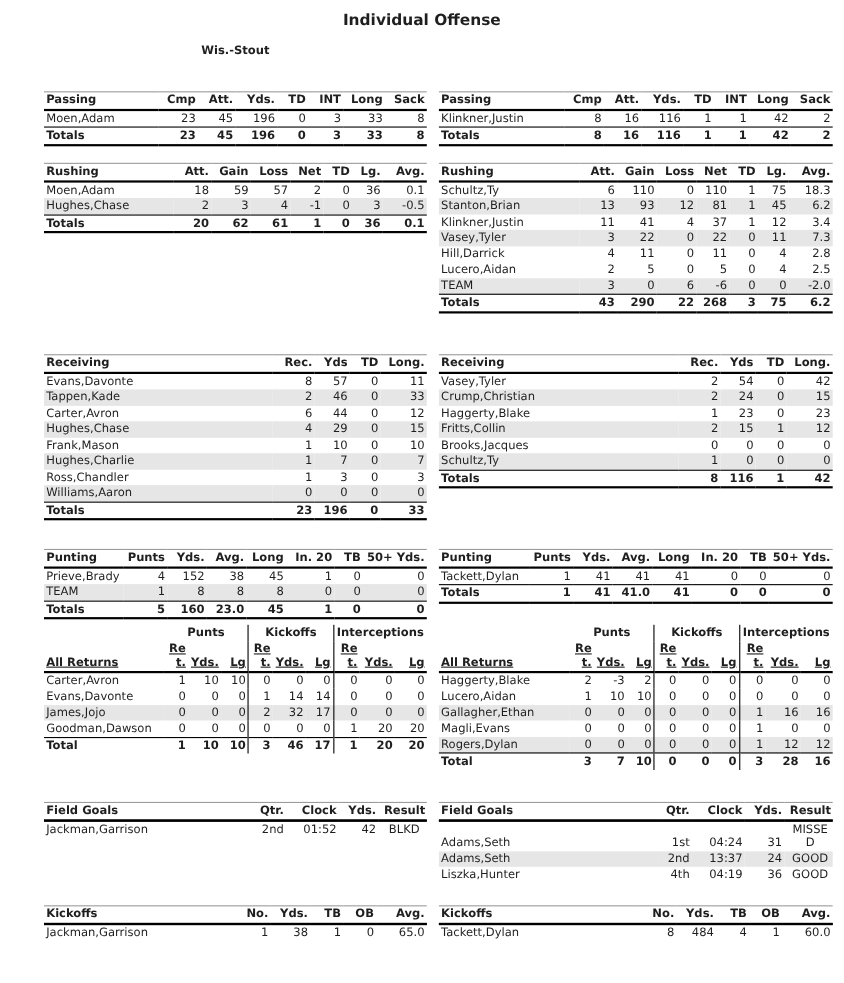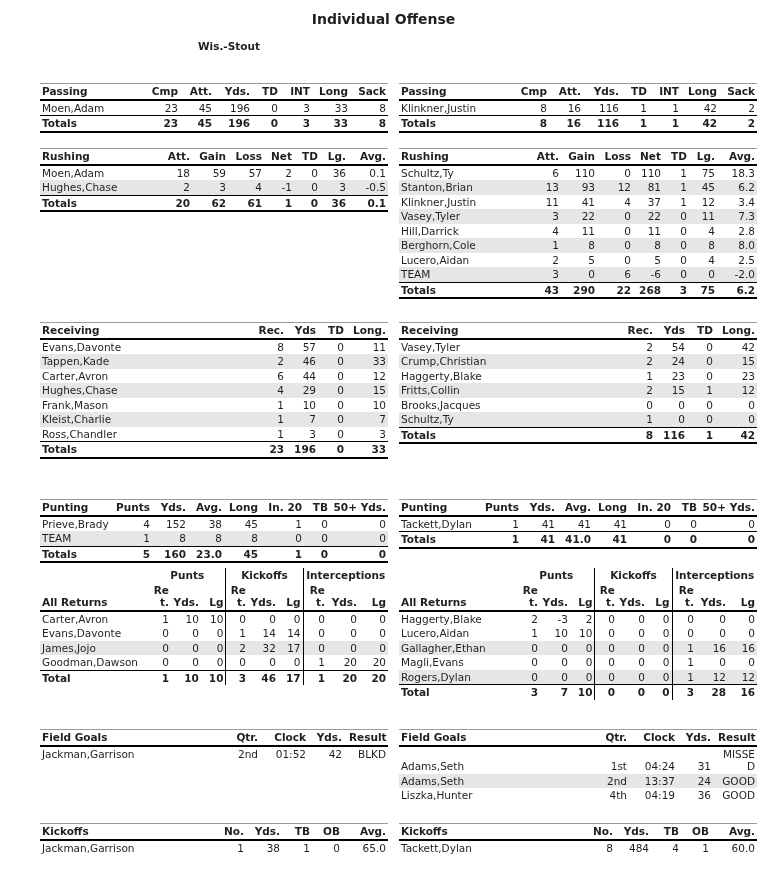--- a/index.html
+++ b/index.html
@@ -1,40 +1,40 @@
 <!DOCTYPE html>
 <html style="--text: #1f1f1f; --bg: #ffffff; --shade: #e6e6e6; --dline: #000000; --lline: #9b9b9b;"><head>
 <meta charset="utf-8">
 <style>
   html,body{margin:0;padding:0;background:#fff;}
   .page{position:relative;width:767px;height:894px;background:var(--bg,#fff);
         font-family:"DejaVu Sans","Liberation Sans",sans-serif;font-size:10.5px;color:var(--text,#1f1f1f);overflow:hidden;}
   .title{position:absolute;top:11px;left:0;width:100%;text-align:center;font-size:14px;font-weight:bold;}
   .team{position:absolute;top:40px;font-weight:bold;text-align:center;}
-  .team.left{left:55px;width:348px;}
+  .team.left{left:40px;width:348px;}
   .team.right{left:399px;width:358px;}
   .srow{position:absolute;left:0;width:767px;}
   .row-passing{top:83px;} .row-rushing{top:148px;} .row-receiving{top:322px;}
   .row-punting{top:499px;} .row-returns{top:568px;} .row-fieldgoals{top:729px;} .row-kickoffs{top:823px;}
   .slot{position:absolute;top:0;}
   .slot.left{left:40px;width:348px;}
   .slot.right{left:399px;width:358px;}
   table.tbl{border-collapse:collapse;table-layout:fixed;width:100%;border-top:1px solid var(--lline,#9b9b9b);}
   table.tbl.grouped{border-top:none;}
   .tbl th,.tbl td{padding:1px 2px;text-align:right;vertical-align:bottom;line-height:12.5px;white-space:nowrap;}
   .tbl th{font-weight:bold;}
   .tbl th.name,.tbl td.name{text-align:left;}
   .tbl thead tr.hdr th{border-bottom:2px solid var(--dline,#000);}
-  .tbl thead tr.sub th{border-bottom:2px solid var(--dline,#000);}
+  .tbl thead tr.sub th{border-bottom:2px solid var(--dline,#000);text-decoration:underline;}
   .tbl th.grp{text-align:center;border-bottom:none;}
   .divl{border-left:1px solid var(--dline,#000);}
   tr.shaded td{background:var(--shade,#e6e6e6);}
   tr.total td{font-weight:bold;border-top:1px solid var(--dline,#000);border-bottom:2px solid var(--dline,#000);}
   .grouped tr.total td{border-bottom:none;}
-  .tbl td.ll,.tbl th.ll{text-align:right;padding-left:5px;}
+  .tbl td.ll,.tbl th.ll{text-align:center;padding-left:5px;}
   .tbl td.wrapcell{white-space:normal;word-break:break-all;}
 </style>
 </head>
 <body>
 
 <div class="page">
   <div class="title">Individual Offense</div>
   <div class="team left">Wis.-Stout</div>
 
   <div class="srow row-passing">
@@ -262,30 +262,20 @@
             <tr>
               <td class="name">Hill,Darrick</td>
               <td>4</td>
               <td>11</td>
               <td>0</td>
               <td>11</td>
               <td>0</td>
               <td>4</td>
               <td>2.8</td>
             </tr>
-            <tr class="shaded">
-              <td class="name">Berghorn,Cole</td>
-              <td>1</td>
-              <td>8</td>
-              <td>0</td>
-              <td>8</td>
-              <td>0</td>
-              <td>8</td>
-              <td>8.0</td>
-            </tr>
             <tr>
               <td class="name">Lucero,Aidan</td>
               <td>2</td>
               <td>5</td>
               <td>0</td>
               <td>5</td>
               <td>0</td>
               <td>4</td>
               <td>2.5</td>
             </tr>
@@ -362,32 +352,39 @@
               <td>15</td>
             </tr>
             <tr>
               <td class="name">Frank,Mason</td>
               <td>1</td>
               <td>10</td>
               <td>0</td>
               <td>10</td>
             </tr>
             <tr class="shaded">
-              <td class="name">Kleist,Charlie</td>
+              <td class="name">Hughes,Charlie</td>
               <td>1</td>
               <td>7</td>
               <td>0</td>
               <td>7</td>
             </tr>
             <tr>
               <td class="name">Ross,Chandler</td>
               <td>1</td>
               <td>3</td>
               <td>0</td>
               <td>3</td>
+            </tr>
+            <tr class="shaded">
+              <td class="name">Williams,Aaron</td>
+              <td>0</td>
+              <td>0</td>
+              <td>0</td>
+              <td>0</td>
             </tr>
             <tr class="total">
               <td class="name">Totals</td>
               <td>23</td>
               <td>196</td>
               <td>0</td>
               <td>33</td>
             </tr>
           </tbody>
         </table>

